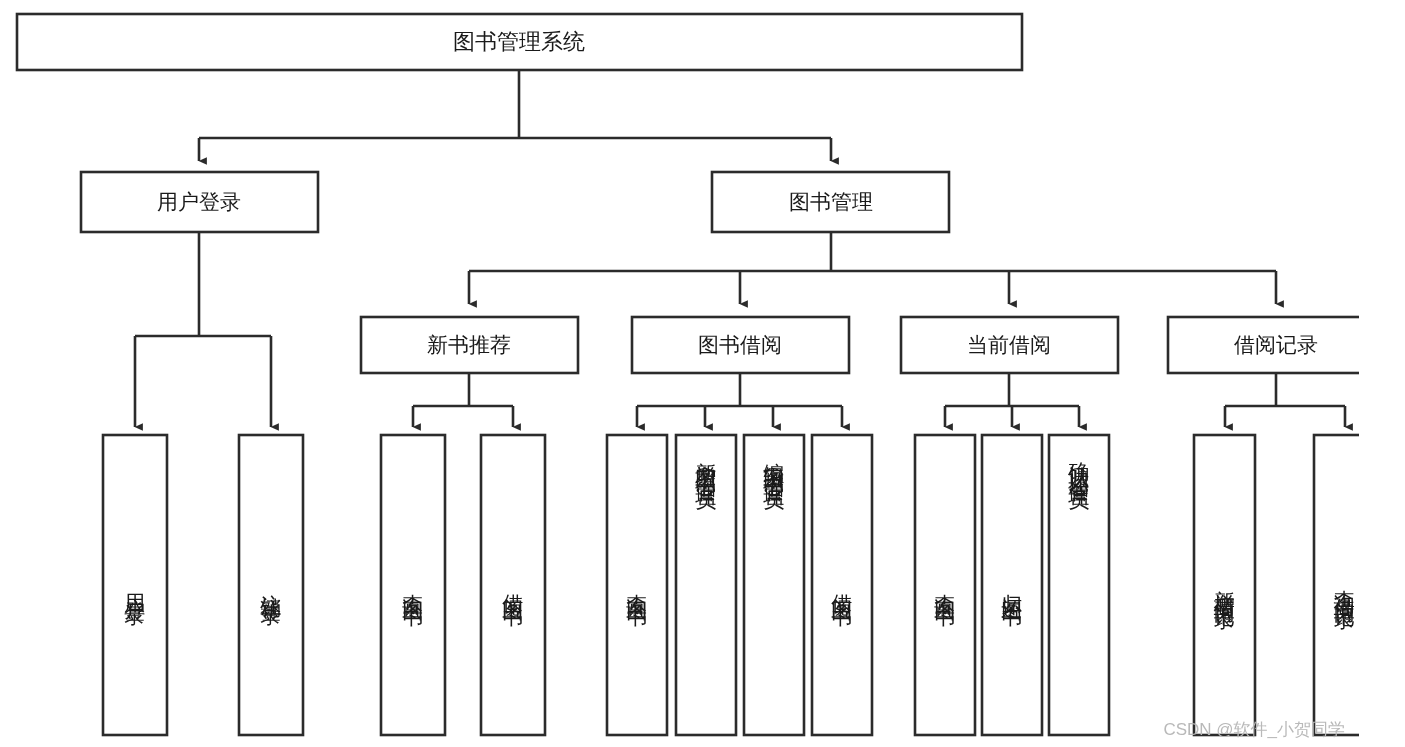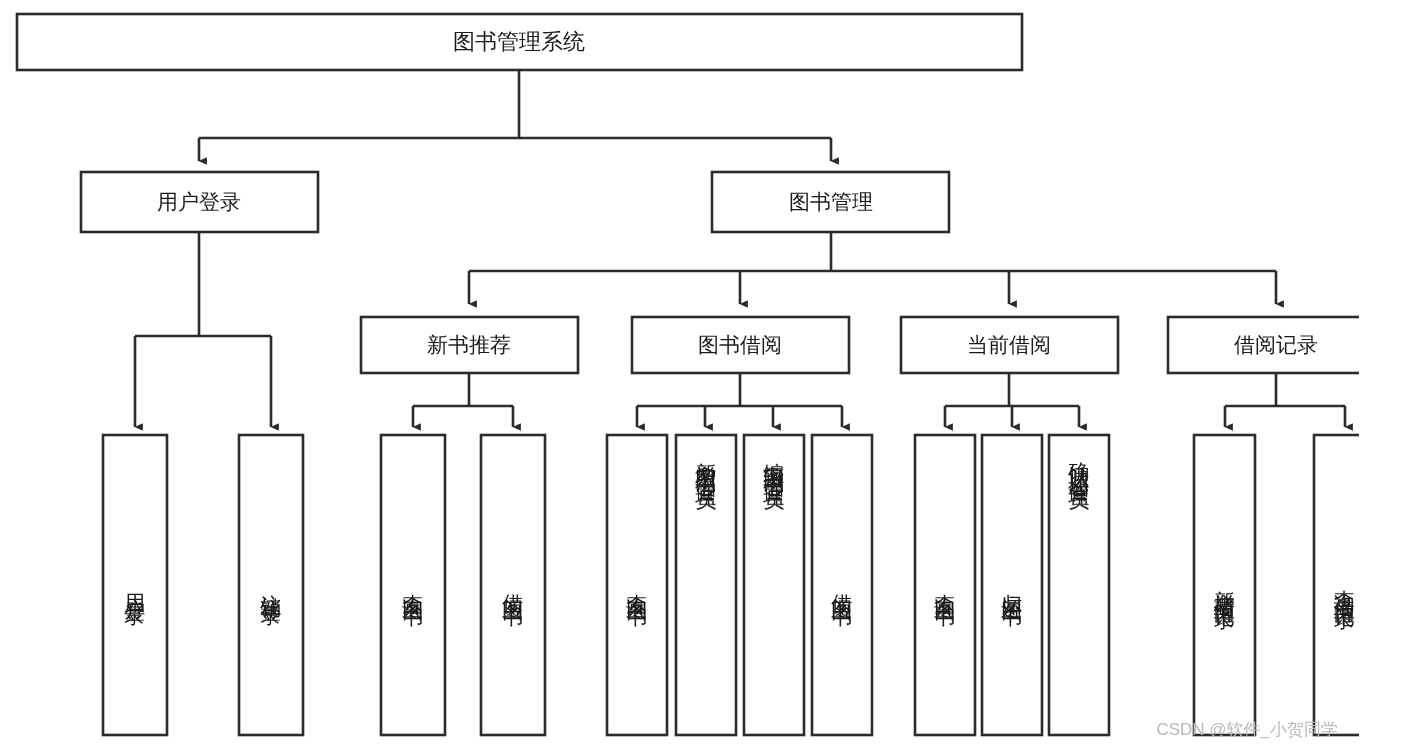--- a/index.html
+++ b/index.html
@@ -64,21 +64,21 @@
     color: #1a1a1a;
     letter-spacing: 4px;
     display: flex;
     align-items: center;
     justify-content: center;
     white-space: nowrap;
     pointer-events: none;
   }
   .watermark {
     position: absolute;
-    right: 21px;
+    right: 14px;
     bottom: 6px;
     font-family: "Liberation Sans", "DejaVu Sans", sans-serif;
     font-size: 17px;
     color: #b9b9b9;
     white-space: nowrap;
     user-select: none;
   }
 </style>
 </head>
 <body>

